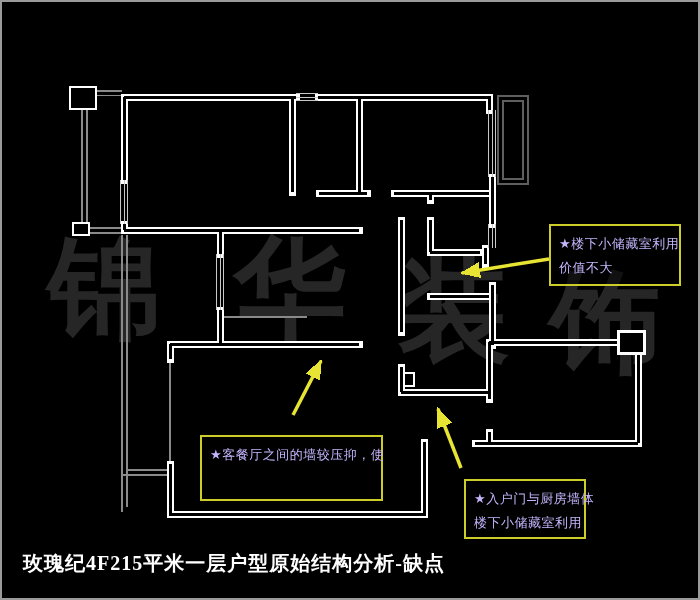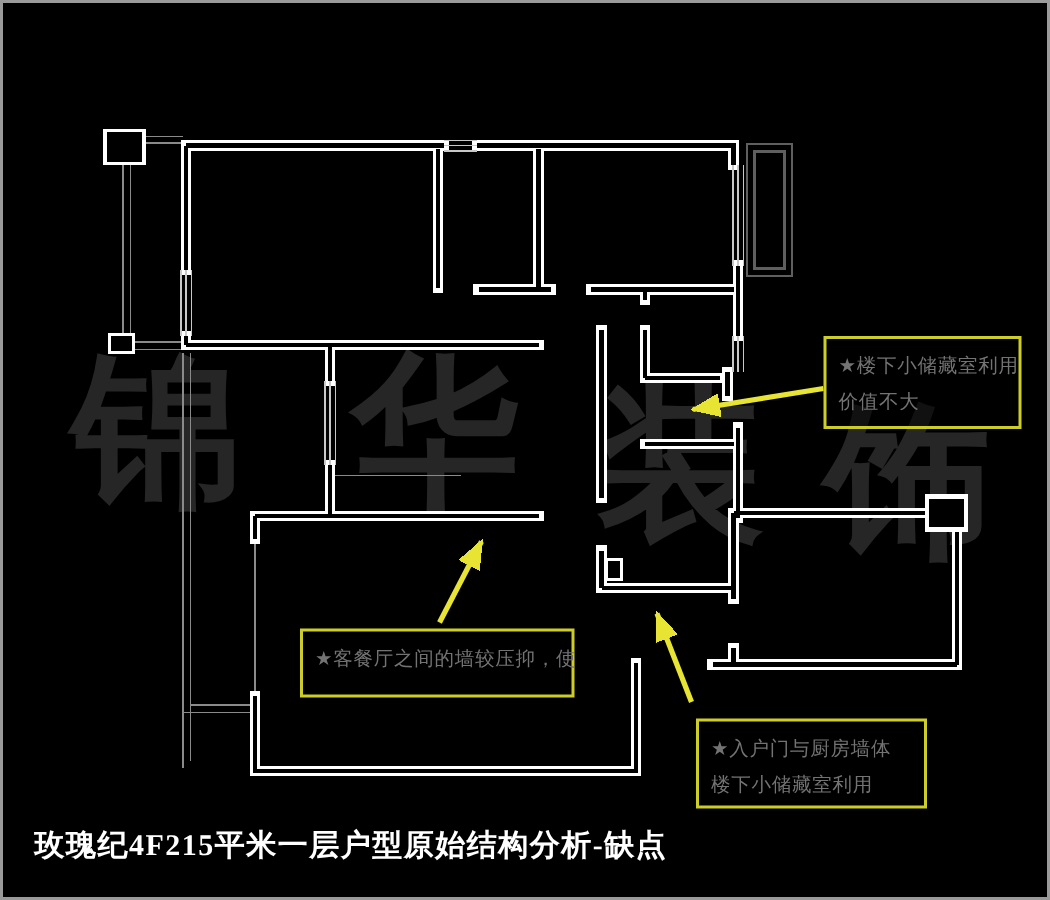--- a/index.html
+++ b/index.html
@@ -14,28 +14,28 @@
     font-weight:bold;font-size:112px;line-height:1;user-select:none;
   }
   #wm1{left:46px;top:230px;}
   #wm2{left:232px;top:230px;}
   #wm3{left:396px;top:252px;}
   #wm4{left:548px;top:264px;}
   
   #plan{position:absolute;left:0;top:0;}
   
   .note{
-    position:absolute;border:2px solid #cdcd29;color:#737373;background:rgba(0,0,0,0.55);
+    position:absolute;border:2px solid #cdcd29;color:#c4b5fd;background:rgba(0,0,0,0.55);
     font-size:13px;line-height:24px;padding:6px 8px 0 8px;box-sizing:border-box;
     letter-spacing:0.5px;
   }
   .note .ln{display:block;white-space:nowrap;}
   #note-storage{left:547px;top:222px;width:132px;height:62px;}
-  #note-dining {left:198px;top:417px;width:183px;height:46px;}
-  #note-entry  {left:462px;top:477px;width:154px;height:60px;}
+  #note-dining {left:198px;top:433px;width:183px;height:66px;}
+  #note-entry  {left:462px;top:477px;width:122px;height:60px;}
   
   #title{
     position:absolute;left:21px;top:548px;color:#ffffff;font-weight:bold;
     font-size:20px;letter-spacing:1px;white-space:nowrap;font-family:Liberation Serif, serif;
   }
 </style>
 </head>
 <body>
 
 <div id="stage">

